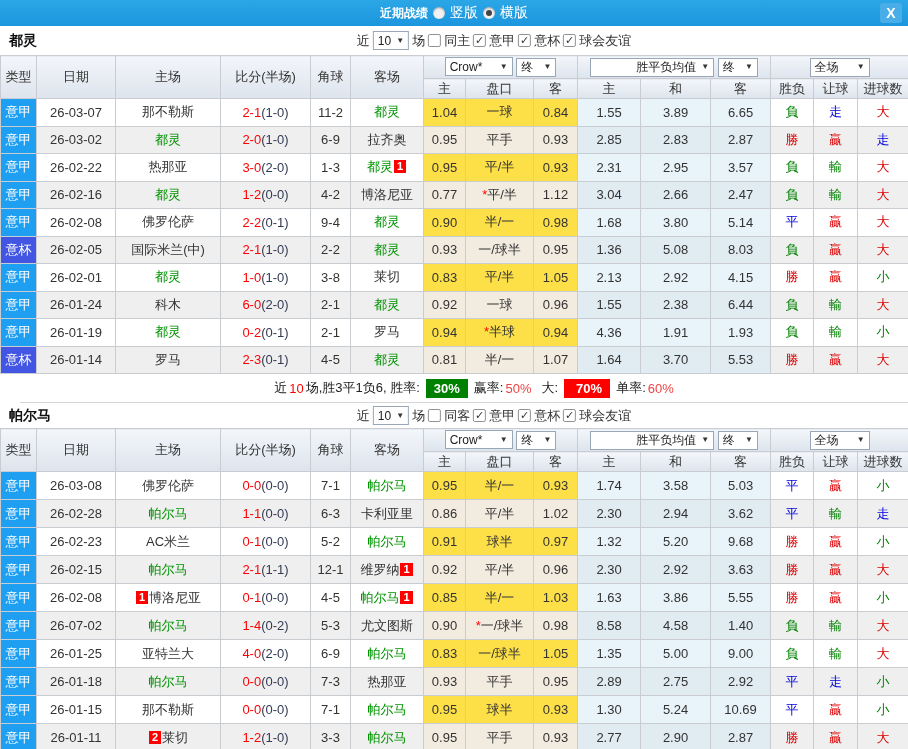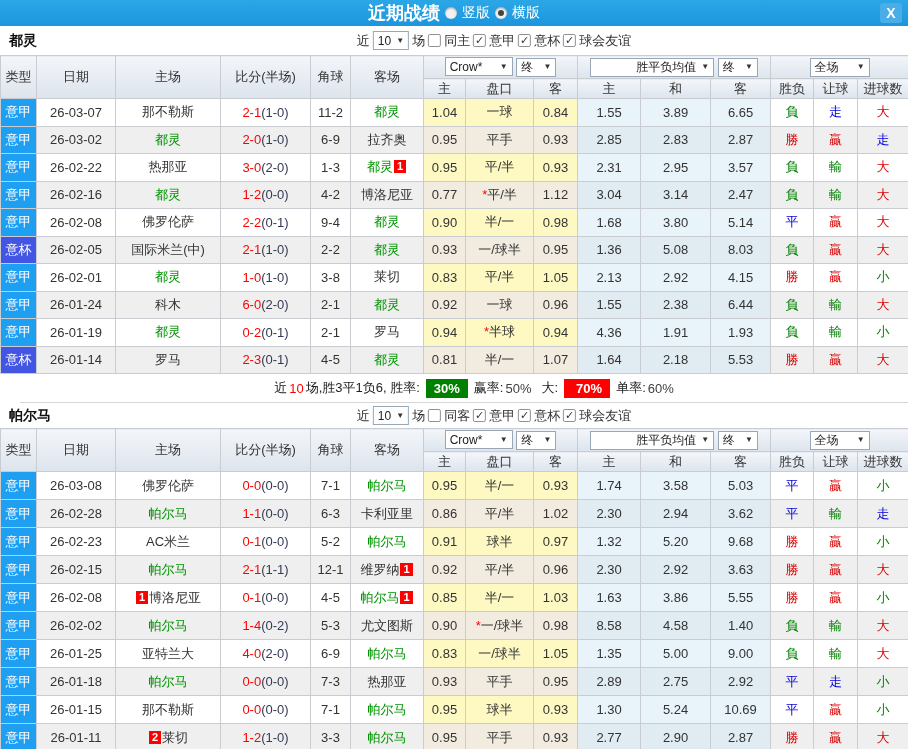--- a/index.html
+++ b/index.html
@@ -7,21 +7,21 @@
   body {
     width:908px; height:749px; overflow:hidden; background:#fff;
     font-family:"Liberation Sans","DejaVu Sans",sans-serif; font-size:13px; color:#333;
   }
   
   .titlebar {
     height:26px; background:linear-gradient(#2ba7e7,#1b96dd);
     display:flex; align-items:center; justify-content:center; position:relative; color:#fff;
   }
   .titlebar .tgroup { display:flex; align-items:center; gap:5px; }
-  .page-title { font-weight:bold; font-size:18px; }
+  .page-title { font-weight:bold; font-size:12px; }
   .radio { width:12px; height:12px; border-radius:50%; background:#f2f2f2;
            box-shadow:inset 0 1px 2px rgba(0,0,0,.35); display:inline-flex;
            align-items:center; justify-content:center; cursor:pointer; }
   .radio .dot { width:6px; height:6px; border-radius:50%; background:#444; display:none; }
   .radio.checked .dot { display:block; }
   .radio-label { font-size:14px; }
   .close-btn {
     position:absolute; right:6px; top:3px; width:22px; height:20px; border-radius:3px;
     background:#49aee8; color:#fff; font-weight:bold; font-size:14px;
     display:flex; align-items:center; justify-content:center; cursor:pointer;
@@ -53,39 +53,39 @@
   .hr1 th { height:23px; }
   .hr2 th { height:20px; }
   .ghead { border-bottom:1px solid #c9ccd1; }
   .t1 tbody tr { height:27.5px; }
   .t2 tbody tr { height:28px; }
   tbody tr:nth-child(even) td { background:#efefef; }
   tbody td.lg { background:#1e9ff2; color:#fff; font-size:13px; }
   tbody td.lg.cup { background:#4356e3; }
   tbody tr:nth-child(even) td.lg { background:#1e9ff2; }
   tbody tr:nth-child(even) td.lg.cup { background:#4356e3; }
-  td.cr { background:#fef9c3; }
+  td.cr { background:#fde047; }
   tbody tr:nth-child(even) td.cr { background:#f2ece0; }
   td.av { background:#e9f4fa;margin-left:20px; }
   tbody tr:nth-child(even) td.av { background:#e0ebf2; }
   .t-green { color:#009300; }
   .s-red { color:#ff0000; }
   .s-half { color:#333a52; }
   .badge { display:inline-block; background:#f00; color:#fff; font-weight:bold; font-size:11px;
            line-height:13px; padding:0 3px; margin:0 1px; vertical-align:1px; }
   .star { color:#f00; }
   .c-red { color:#dd0000; }
   .c-blue { color:#0000dd; }
   .c-green { color:#008000; }
   
   .summary { height:29px; display:flex; align-items:center; justify-content:center;
              gap:2px; font-size:13px; color:#222; border-bottom:1px solid #d6d6d6;
              transform:translateX(20px); }
   .summary .red-num { color:#f00; }
-  .summary .blue-num { color:#404040; }
+  .summary .blue-num { color:#ef4444; }
   .rate-box { color:#fff; font-weight:bold; padding:2px 8px; margin:0 4px; }
   .rate-box.green { background:#008000; }
   .rate-box.red { background:#ff0000;padding-left:12px; }
   .sp { margin-left:8px; }
 </style>
 </head>
 <body>
 
 <div class="titlebar">
   <div class="tgroup">
@@ -247,21 +247,21 @@
         <td class="lg">意甲</td>
         <td>26-02-16</td>
         <td><span class="t-green">都灵</span></td>
         <td><span class="s-red">1-2</span><span class="s-half">(0-0)</span></td>
         <td>4-2</td>
         <td><span>博洛尼亚</span></td>
         <td class="cr">0.77</td>
         <td class="cr"><span class="star">*</span>平/半</td>
         <td class="cr">1.12</td>
         <td class="av">3.04</td>
-        <td class="av">3.14</td>
+        <td class="av">2.66</td>
         <td class="av">2.47</td>
         <td class="c-green">負</td>
         <td class="c-green">輸</td>
         <td class="c-red">大</td>
       </tr>
       <tr>
         <td class="lg">意甲</td>
         <td>26-02-08</td>
         <td><span>佛罗伦萨</span></td>
         <td><span class="s-red">2-2</span><span class="s-half">(0-1)</span></td>
@@ -349,21 +349,21 @@
         <td class="lg cup">意杯</td>
         <td>26-01-14</td>
         <td><span>罗马</span></td>
         <td><span class="s-red">2-3</span><span class="s-half">(0-1)</span></td>
         <td>4-5</td>
         <td><span class="t-green">都灵</span></td>
         <td class="cr">0.81</td>
         <td class="cr">半/一</td>
         <td class="cr">1.07</td>
         <td class="av">1.64</td>
-        <td class="av">2.18</td>
+        <td class="av">3.70</td>
         <td class="av">5.53</td>
         <td class="c-red">勝</td>
         <td class="c-red">贏</td>
         <td class="c-red">大</td>
       </tr>
     </tbody>
 </table>
 
 <div class="summary">
   <span>近</span>
@@ -550,21 +550,21 @@
         <td class="cr">1.03</td>
         <td class="av">1.63</td>
         <td class="av">3.86</td>
         <td class="av">5.55</td>
         <td class="c-red">勝</td>
         <td class="c-red">贏</td>
         <td class="c-green">小</td>
       </tr>
       <tr>
         <td class="lg">意甲</td>
-        <td>26-02-02</td>
+        <td>26-07-02</td>
         <td><span class="t-green">帕尔马</span></td>
         <td><span class="s-red">1-4</span><span class="s-half">(0-2)</span></td>
         <td>5-3</td>
         <td><span>尤文图斯</span></td>
         <td class="cr">0.90</td>
         <td class="cr"><span class="star">*</span>一/球半</td>
         <td class="cr">0.98</td>
         <td class="av">8.58</td>
         <td class="av">4.58</td>
         <td class="av">1.40</td>

